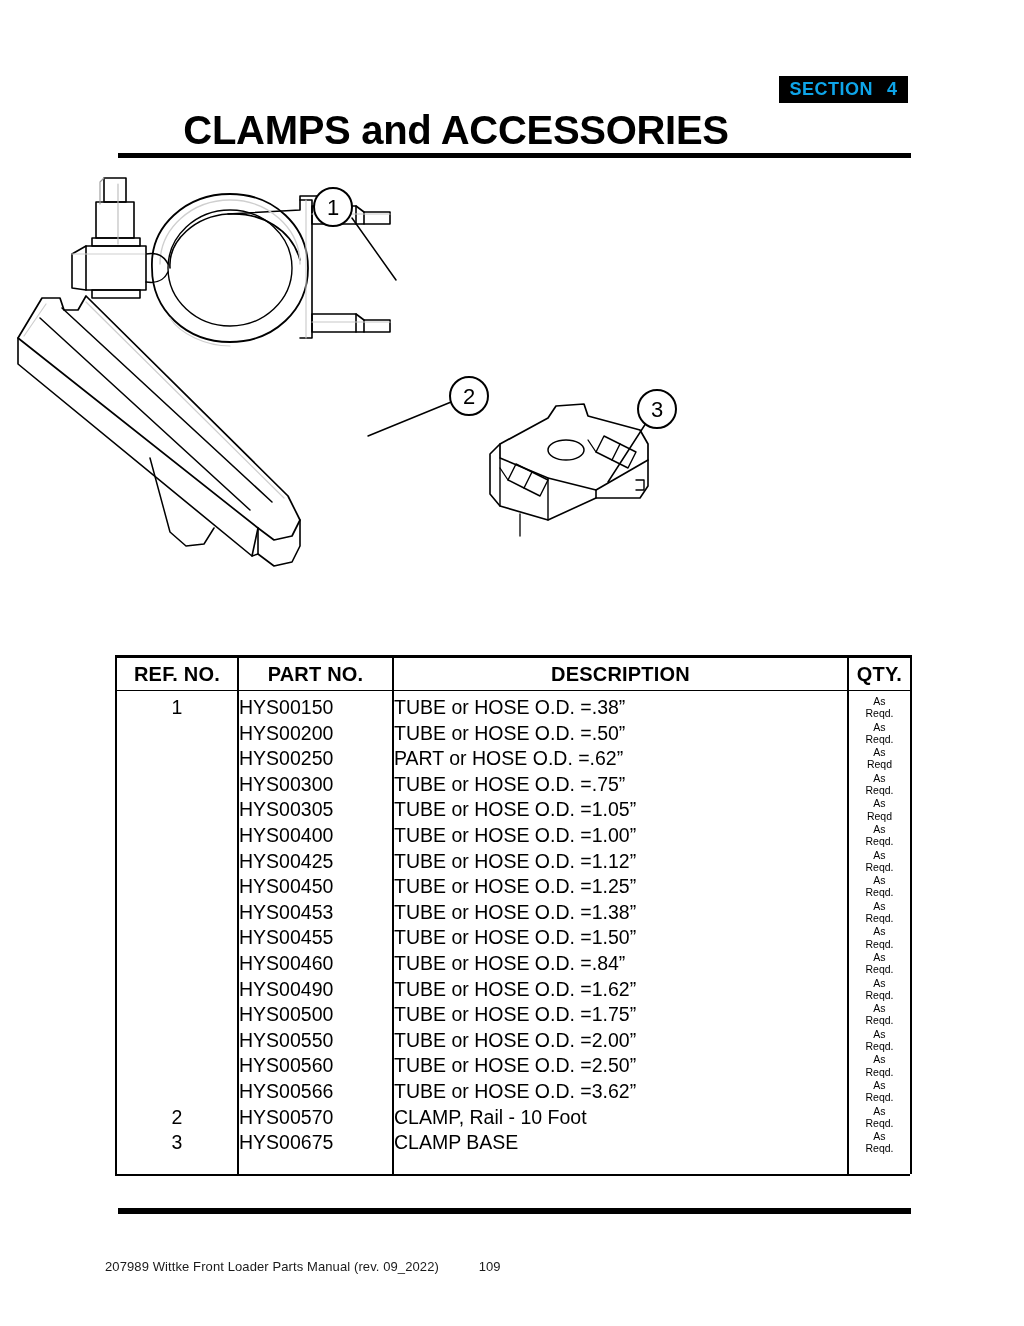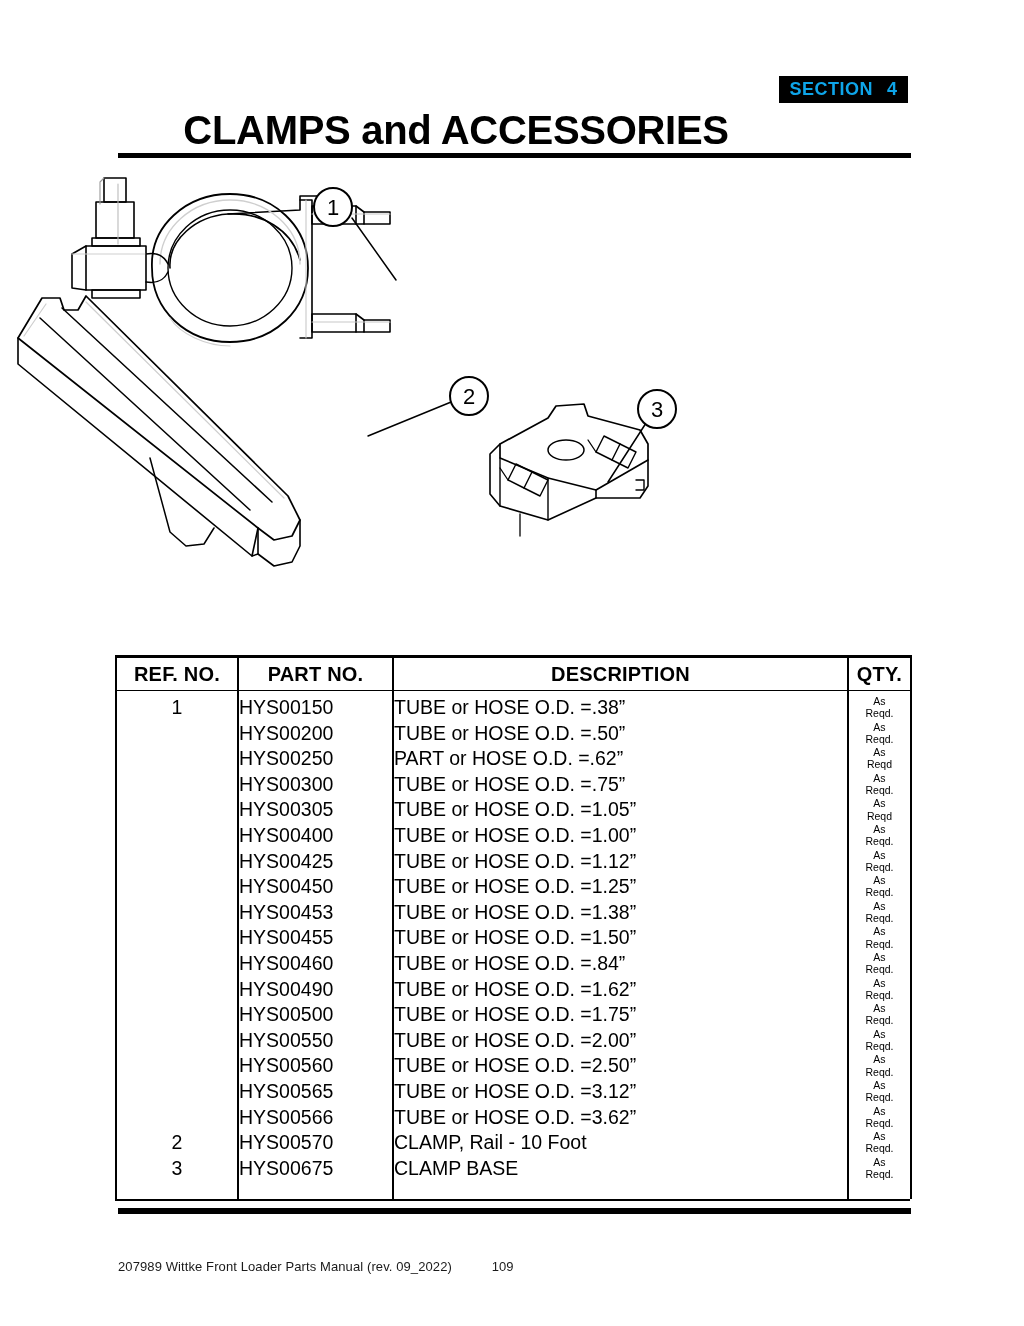--- a/index.html
+++ b/index.html
@@ -140,21 +140,21 @@
     left: 118px;
     top: 1208px;
     width: 793px;
     height: 6px;
     background: #000000;
   }
 
   
   .footer {
     position: absolute;
-    left: 118px;
+    left: 105px;
     top: 1259px;
     font-size: 13px;
     color: #1a1a1a;
     letter-spacing: 0.1px;
   }
   .footer .page-num { margin-left: 36px; }
 </style>
 </head>
 <body>
 
@@ -459,29 +459,20 @@
           <td class="ref"></td>
           <td class="part">HYS00560</td>
           <td class="desc">TUBE or HOSE O.D. =2.50”</td>
           <td class="qty">
             <span class="q1">As</span>
             <span class="q2">Reqd.</span>
           </td>
         </tr>
         <tr>
           <td class="ref"></td>
-          <td class="part">HYS00565</td>
-          <td class="desc">TUBE or HOSE O.D. =3.12”</td>
-          <td class="qty">
-            <span class="q1">As</span>
-            <span class="q2">Reqd.</span>
-          </td>
-        </tr>
-        <tr>
-          <td class="ref"></td>
           <td class="part">HYS00566</td>
           <td class="desc">TUBE or HOSE O.D. =3.62”</td>
           <td class="qty">
             <span class="q1">As</span>
             <span class="q2">Reqd.</span>
           </td>
         </tr>
         <tr>
           <td class="ref">2</td>
           <td class="part">HYS00570</td>

